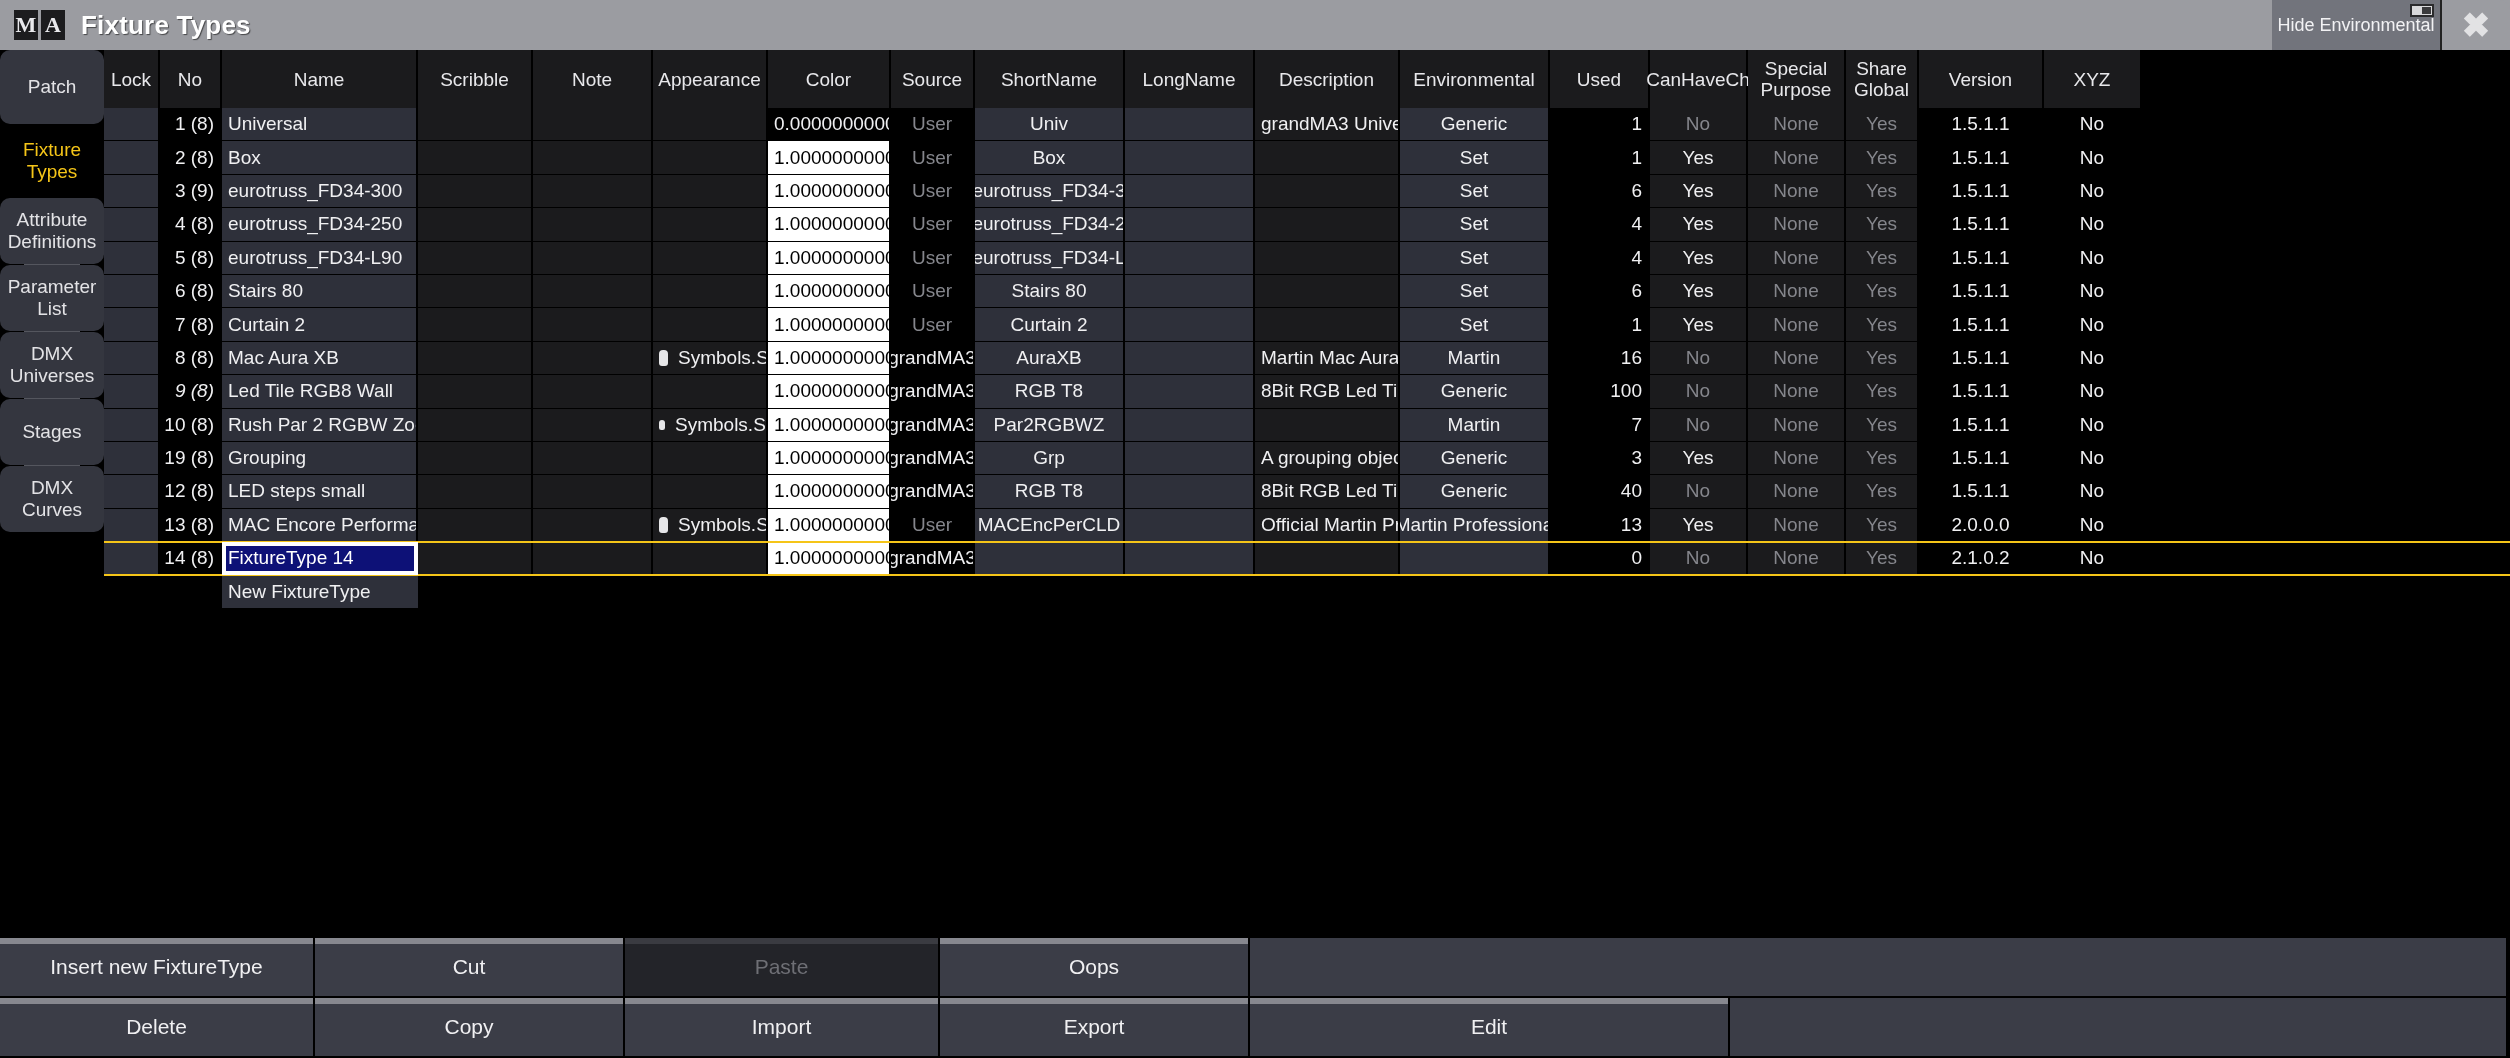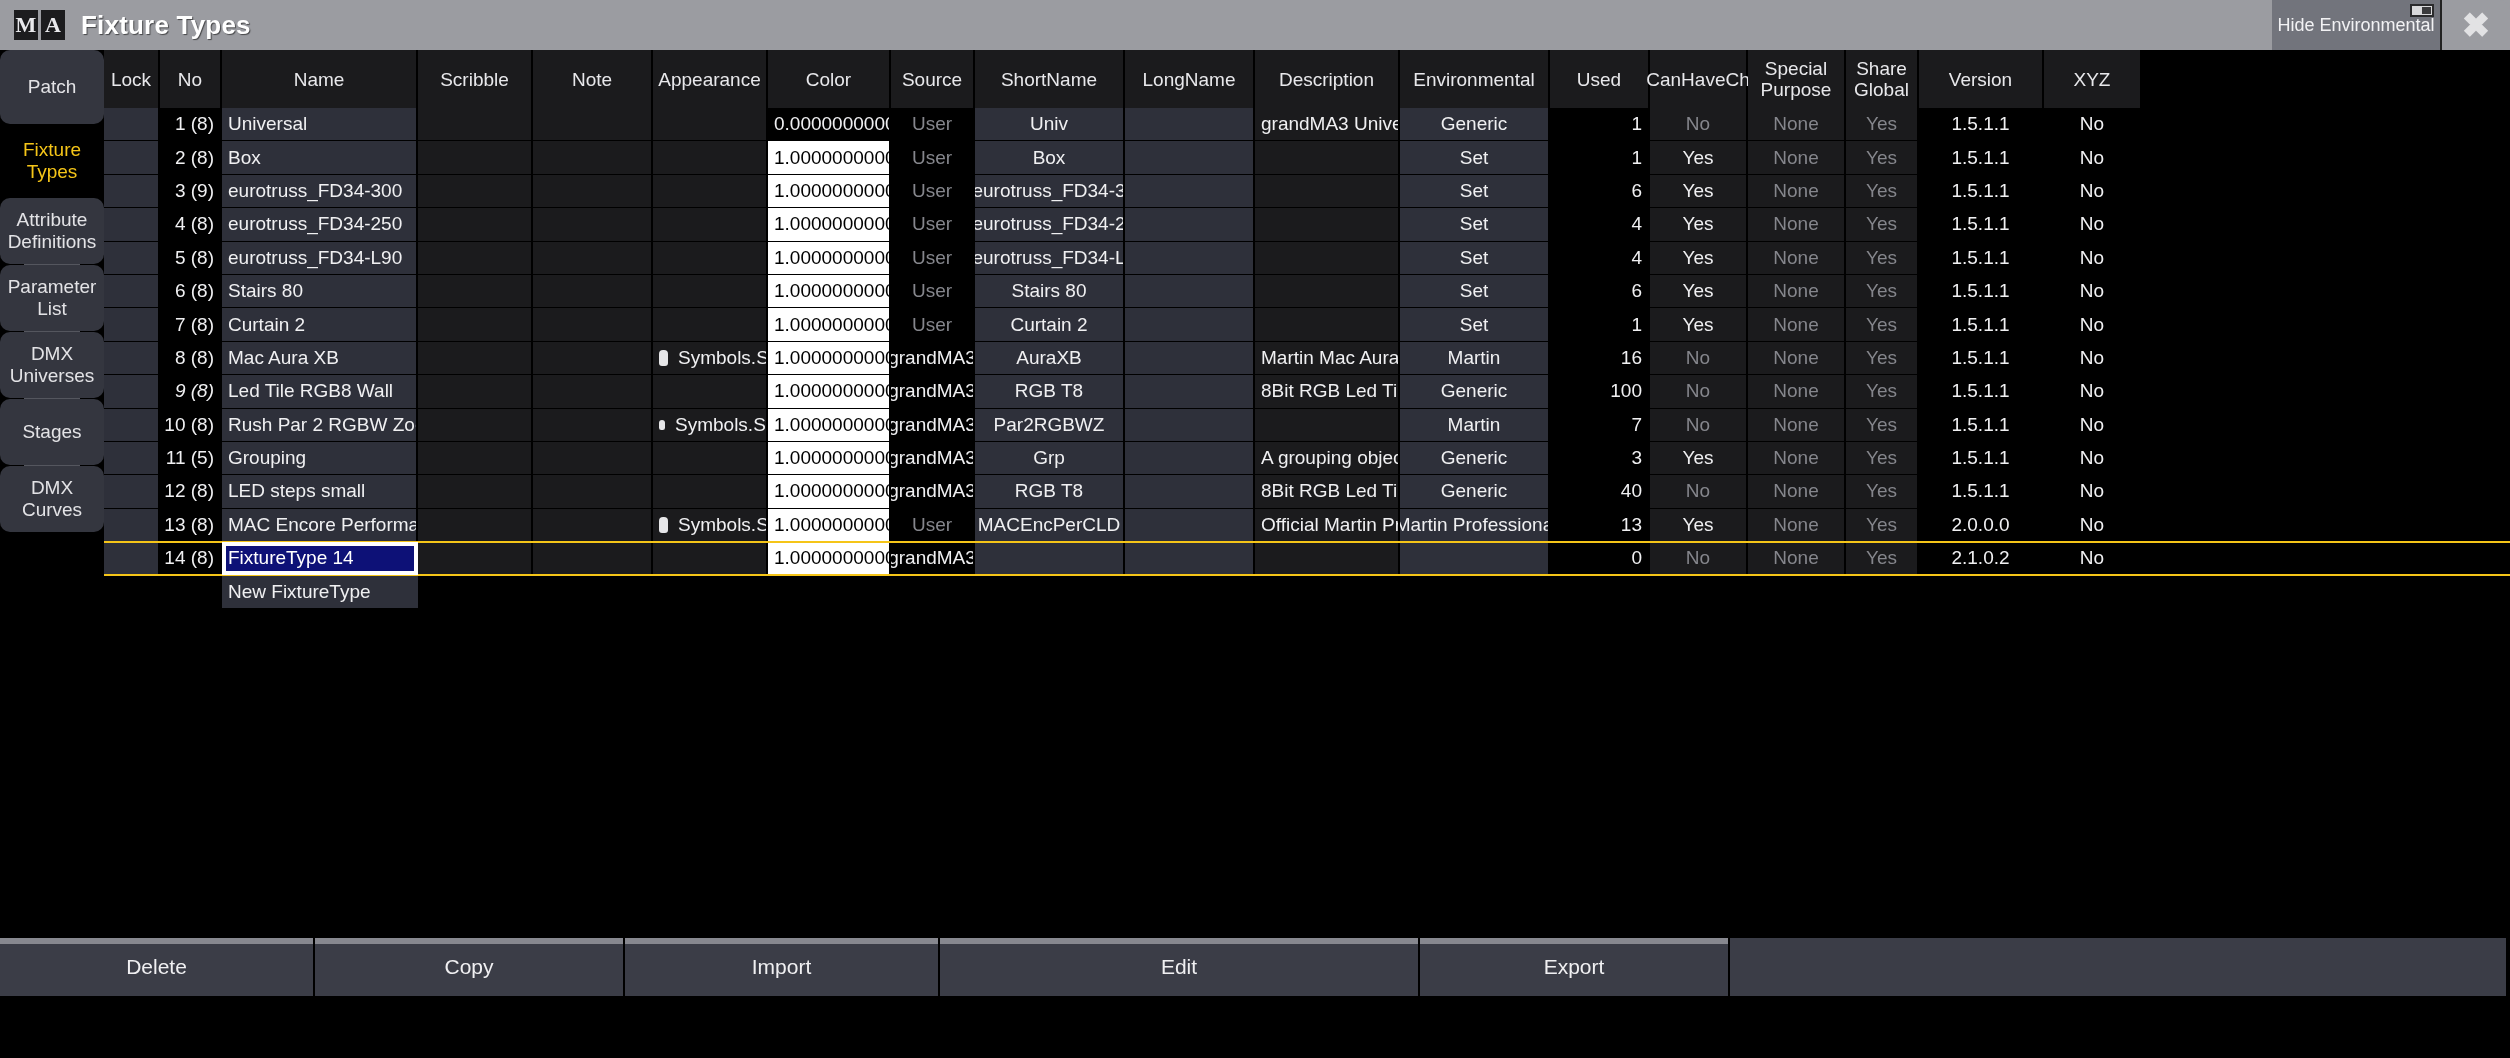--- a/index.html
+++ b/index.html
@@ -384,21 +384,21 @@
         <div class="cell c" style="width: 150px; flex: 0 0 150px;">Martin</div>
         <div class="cell r dark" style="width: 100px; flex: 0 0 100px;">7</div>
         <div class="cell c black2 dim" style="width: 98px; flex: 0 0 98px;">No</div>
         <div class="cell c black2 dim" style="width: 98px; flex: 0 0 98px;">None</div>
         <div class="cell c black2 dim" style="width: 73px; flex: 0 0 73px;">Yes</div>
         <div class="cell c dark" style="width: 125px; flex: 0 0 125px;">1.5.1.1</div>
         <div class="cell c dark" style="width: 98px; flex: 0 0 98px;">No</div>
       </div>
       <div class="row">
         <div class="cell c" style="width: 56px; flex: 0 0 56px;"></div>
-        <div class="cell r dark" style="width: 62px; flex: 0 0 62px;">11 (5)</div>
+        <div class="cell r dark" style="width: 62px; flex: 0 0 62px;">19 (8)</div>
         <div class="cell" style="width: 196px; flex: 0 0 196px;">Grouping</div>
         <div class="cell black2" style="width: 115px; flex: 0 0 115px;"></div>
         <div class="cell black2" style="width: 120px; flex: 0 0 120px;"></div>
         <div class="cell black2" style="width: 115px; flex: 0 0 115px;"></div>
         <div class="cell white" style="width: 123px; flex: 0 0 123px;">1.0000000000,</div>
         <div class="cell c dark" style="width: 84px; flex: 0 0 84px;">grandMA3</div>
         <div class="cell c" style="width: 150px; flex: 0 0 150px;">Grp</div>
         <div class="cell c" style="width: 130px; flex: 0 0 130px;"></div>
         <div class="cell black2" style="width: 145px; flex: 0 0 145px;">A grouping object</div>
         <div class="cell c" style="width: 150px; flex: 0 0 150px;">Generic</div>
@@ -477,33 +477,50 @@
         <div class="cell c dark" style="width: 98px; flex: 0 0 98px;">No</div>
       </div>
     </div>
 <div id="newrow">
       <div style="flex: 0 0 118px; background: rgb(0, 0, 0);"></div>
       <div class="cell" style="flex: 0 0 196px;">New FixtureType</div>
     </div>
   </div>
 
 <div id="bottombar">
+  <div class="bbrow" id="bbrow1">
+      <div class="bbtn" style="flex: 0 0 315px;">
+        <span>Insert new FixtureType</span>
+      </div>
+      <div class="bbtn" style="flex: 0 0 310px;">
+        <span>Cut</span>
+      </div>
+      <div class="bbtn disabled" style="flex: 0 0 315px;">
+        <span>Paste</span>
+      </div>
+      <div class="bbtn" style="flex: 0 0 310px;">
+        <span>Oops</span>
+      </div>
+      <div class="bbtn blank" style="flex: 0 0 1258px;">
+        <span></span>
+      </div>
+    </div>
   <div class="bbrow" id="bbrow2">
       <div class="bbtn" style="flex: 0 0 315px;">
         <span>Delete</span>
       </div>
       <div class="bbtn" style="flex: 0 0 310px;">
         <span>Copy</span>
       </div>
       <div class="bbtn" style="flex: 0 0 315px;">
         <span>Import</span>
       </div>
+      <div class="bbtn" style="flex: 0 0 310px;">
+        <span>Export</span>
+      </div>
       <div class="bbtn" style="flex: 0 0 480px;">
         <span>Edit</span>
       </div>
-      <div class="bbtn" style="flex: 0 0 310px;">
-        <span>Export</span>
-      </div>
       <div class="bbtn blank" style="flex: 0 0 778px;">
         <span></span>
       </div>
     </div>
 </div>
 
 </body></html>

